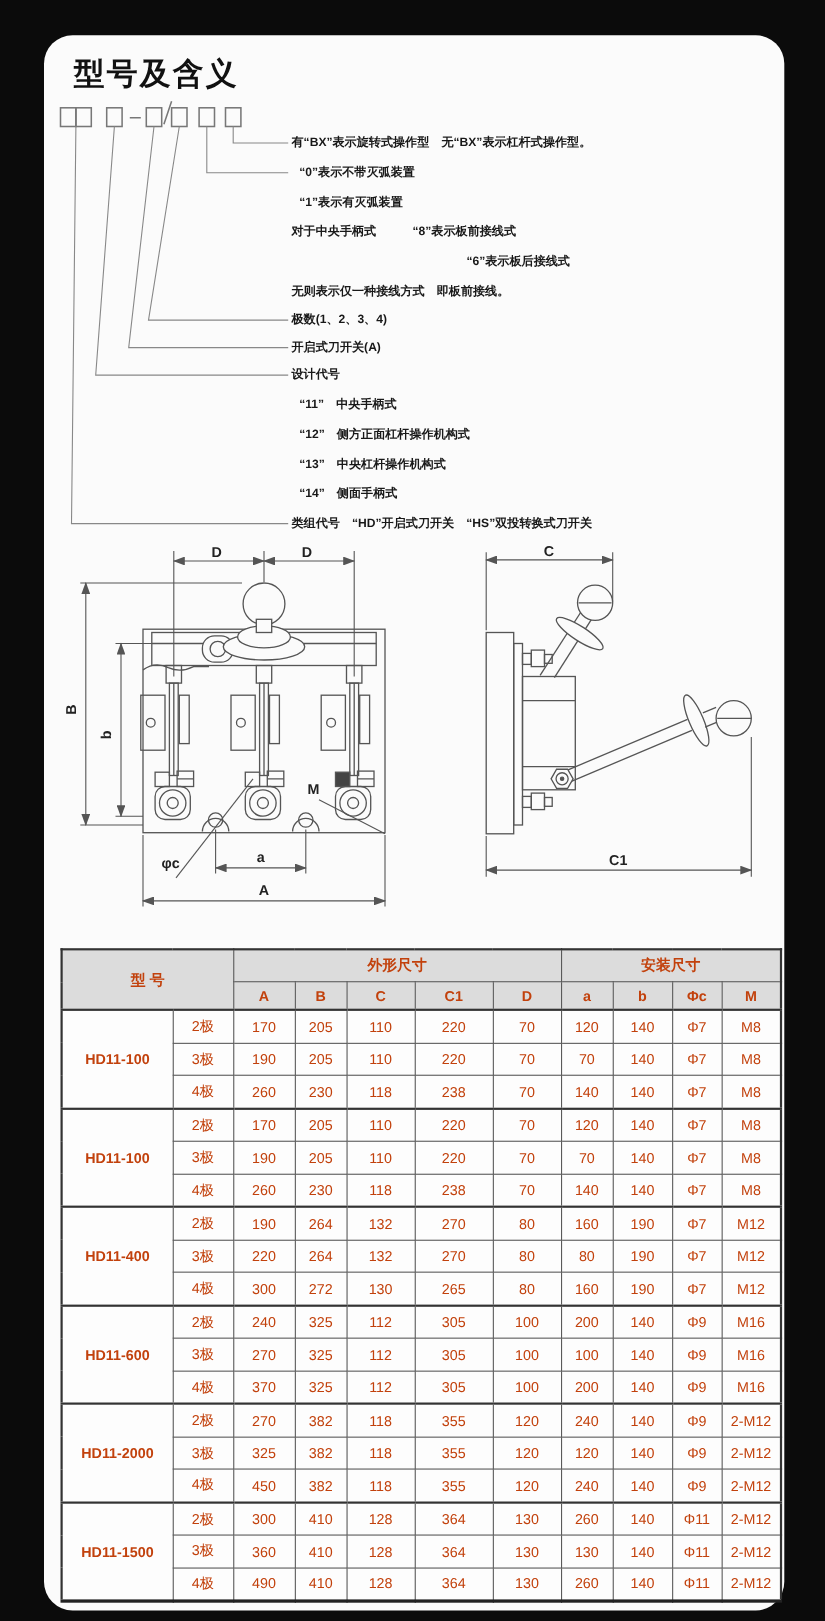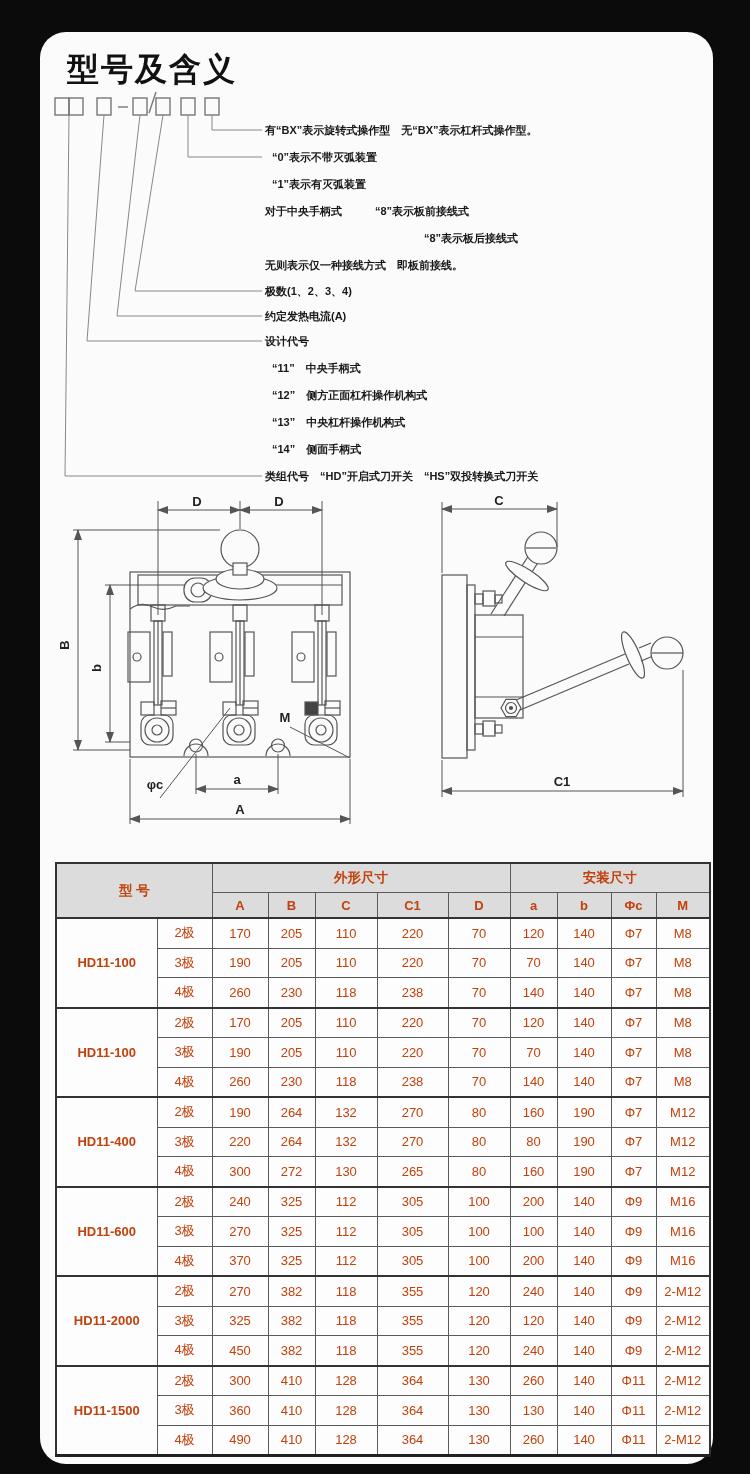--- a/index.html
+++ b/index.html
@@ -8,21 +8,21 @@
     background:#0b0b0b;
     font-family:"Liberation Sans","DejaVu Sans",sans-serif;
     -webkit-font-smoothing:antialiased;
   }
   .card{
     position:absolute;left:40px;top:32px;width:673px;height:1432px;
     background:#fbfbfb;border-radius:26px;
   }
   .title{
     position:absolute;left:67px;top:48px;
-    font-size:32px;font-weight:bold;color:#111;letter-spacing:2px;
+    font-size:28px;font-weight:bold;color:#111;letter-spacing:2px;
     white-space:nowrap;
   }
   .lg{
     position:absolute;font-size:11px;font-weight:600;color:#181818;
     white-space:nowrap;line-height:20px;
   }
   svg text{
     font-family:"Liberation Sans","DejaVu Sans",sans-serif;
     font-size:13px;font-weight:600;fill:#222;
   }
@@ -68,24 +68,24 @@
     <polyline points="100,25 77,226 222,226"></polyline>
     <polyline points="64,25 47,251 222,251"></polyline>
     <polyline points="29,25 25,386 222,386"></polyline>
   </g>
 </svg>
 
 <div class="lg" style="left:265px;top:120px">有“BX”表示旋转式操作型　无“BX”表示杠杆式操作型。</div>
 <div class="lg" style="left:272px;top:147px">“0”表示不带灭弧装置</div>
 <div class="lg" style="left:272px;top:174px">“1”表示有灭弧装置</div>
 <div class="lg" style="left:265px;top:201px">对于中央手柄式　　　“8”表示板前接线式</div>
-<div class="lg" style="left:424px;top:228px">“8”表示板后接线式</div>
+<div class="lg" style="left:424px;top:228px">“6”表示板后接线式</div>
 <div class="lg" style="left:265px;top:255px">无则表示仅一种接线方式　即板前接线。</div>
 <div class="lg" style="left:265px;top:281px">极数(1、2、3、4)</div>
-<div class="lg" style="left:265px;top:306px">约定发热电流(A)</div>
+<div class="lg" style="left:265px;top:306px">开启式刀开关(A)</div>
 <div class="lg" style="left:265px;top:331px">设计代号</div>
 <div class="lg" style="left:272px;top:358px">“11”　中央手柄式</div>
 <div class="lg" style="left:272px;top:385px">“12”　侧方正面杠杆操作机构式</div>
 <div class="lg" style="left:272px;top:412px">“13”　中央杠杆操作机构式</div>
 <div class="lg" style="left:272px;top:439px">“14”　侧面手柄式</div>
 <div class="lg" style="left:265px;top:466px">类组代号　“HD”开启式刀开关　“HS”双投转换式刀开关</div>
 
 <svg style="position:absolute;left:60px;top:495px" width="345" height="352" viewBox="0 0 345 352">
   <defs>
     <marker id="arrF" markerWidth="11" markerHeight="8" refX="10" refY="4" orient="auto-start-reverse">

